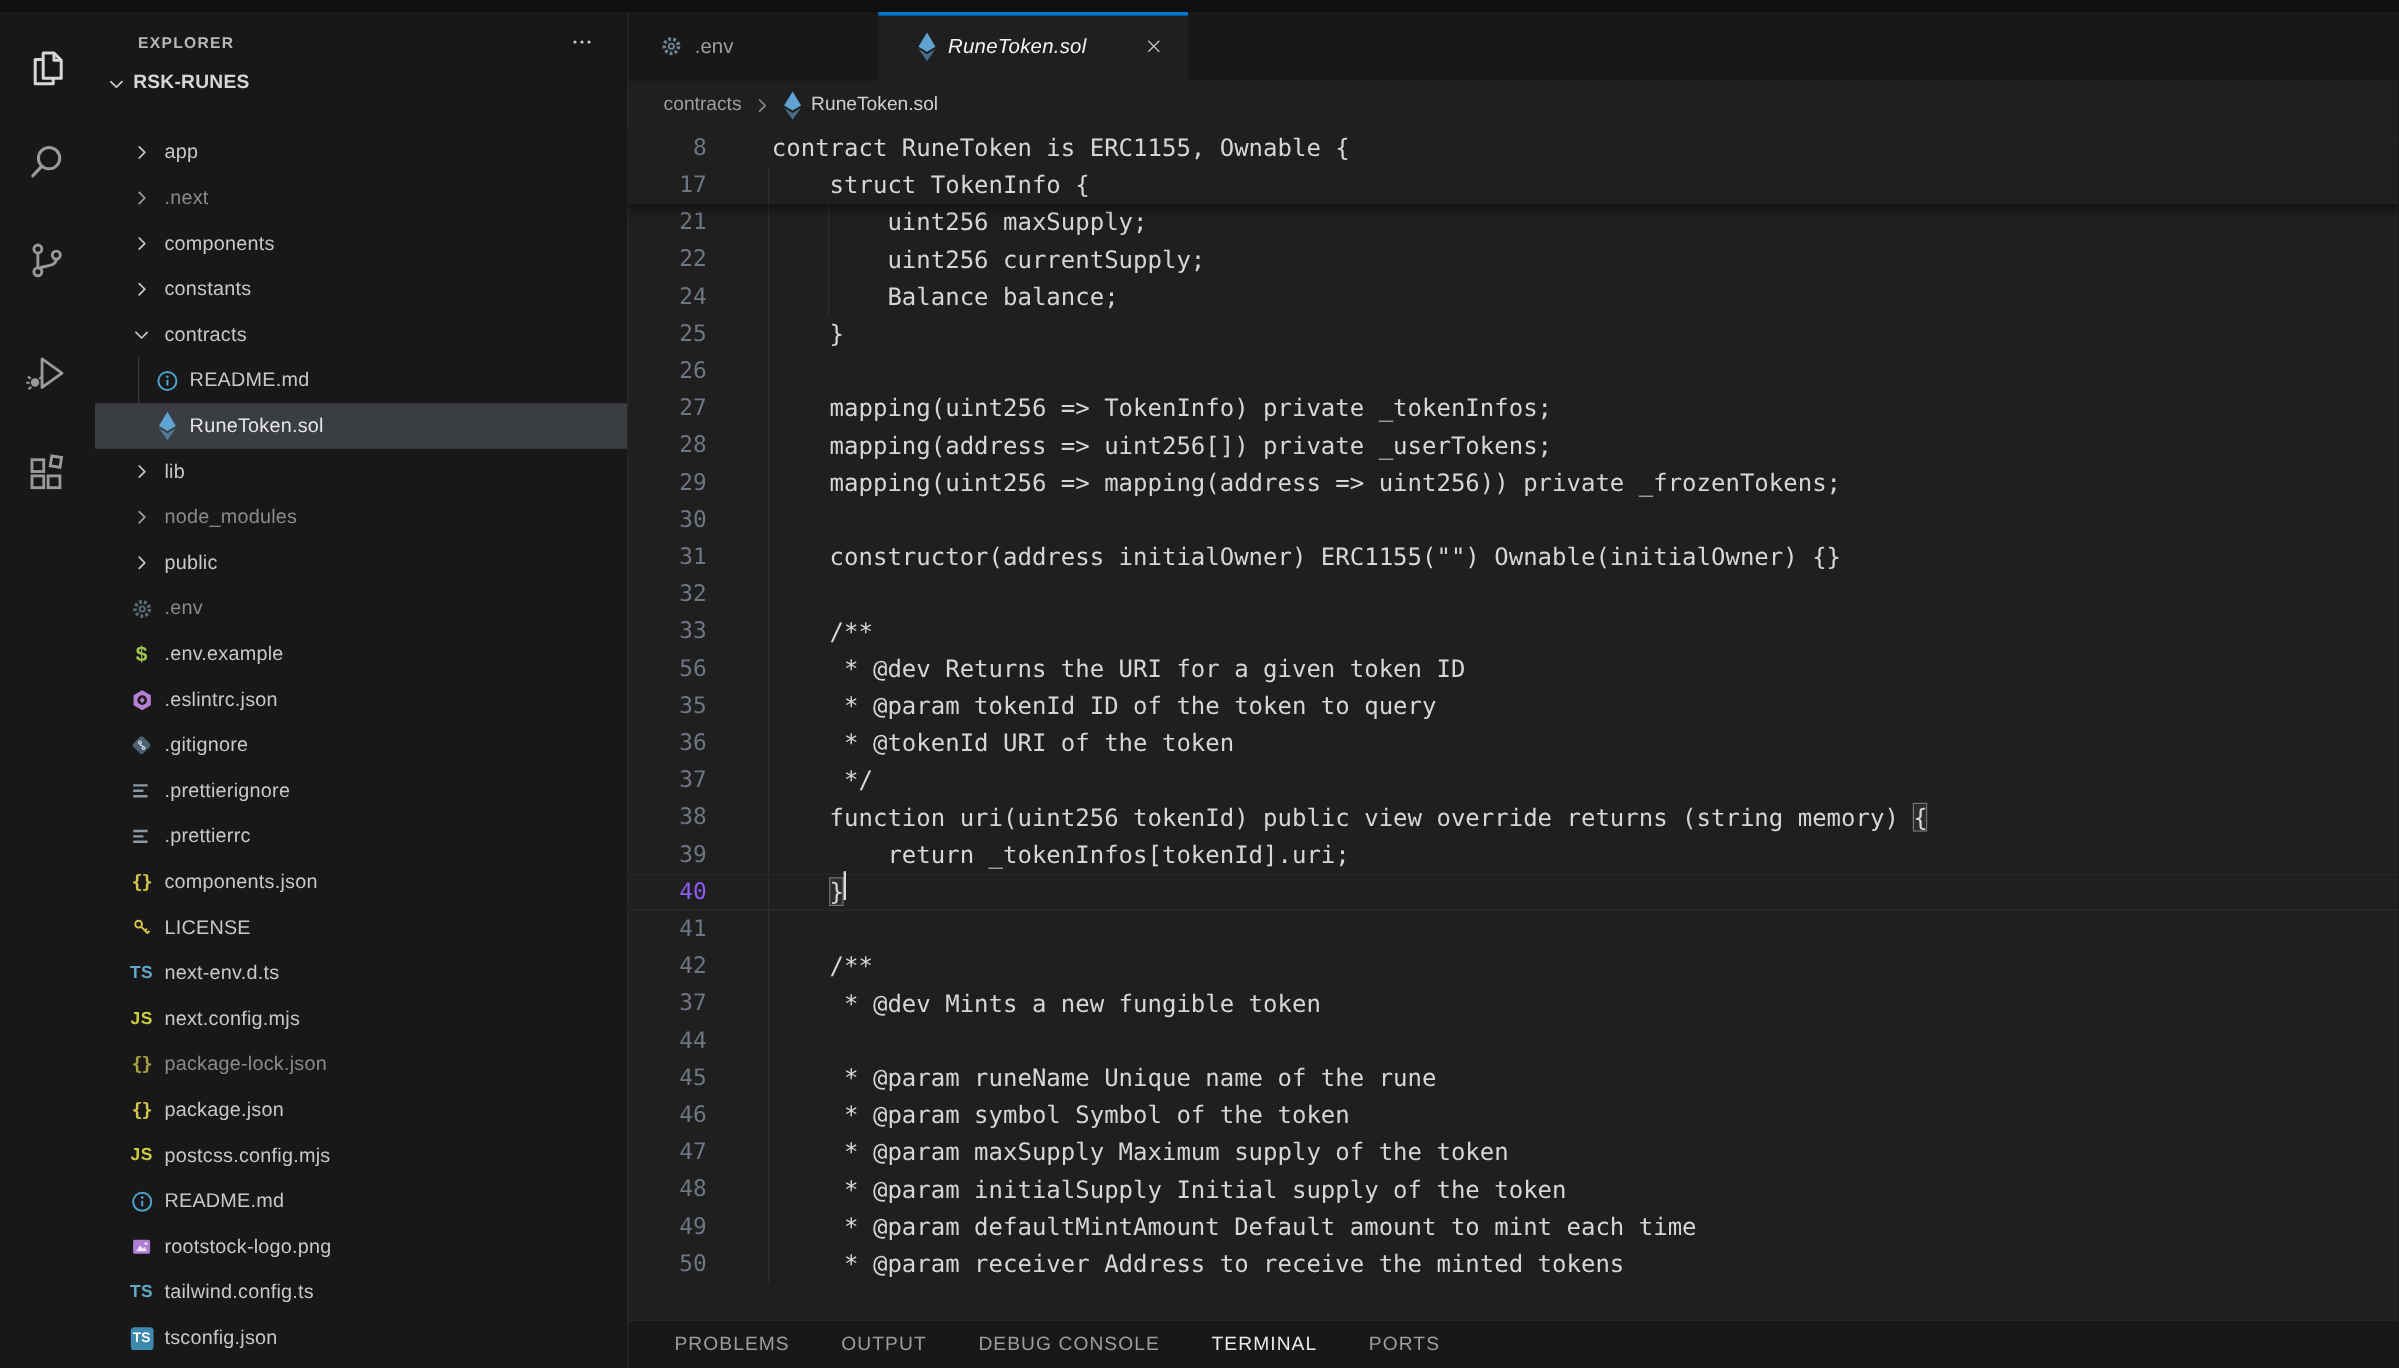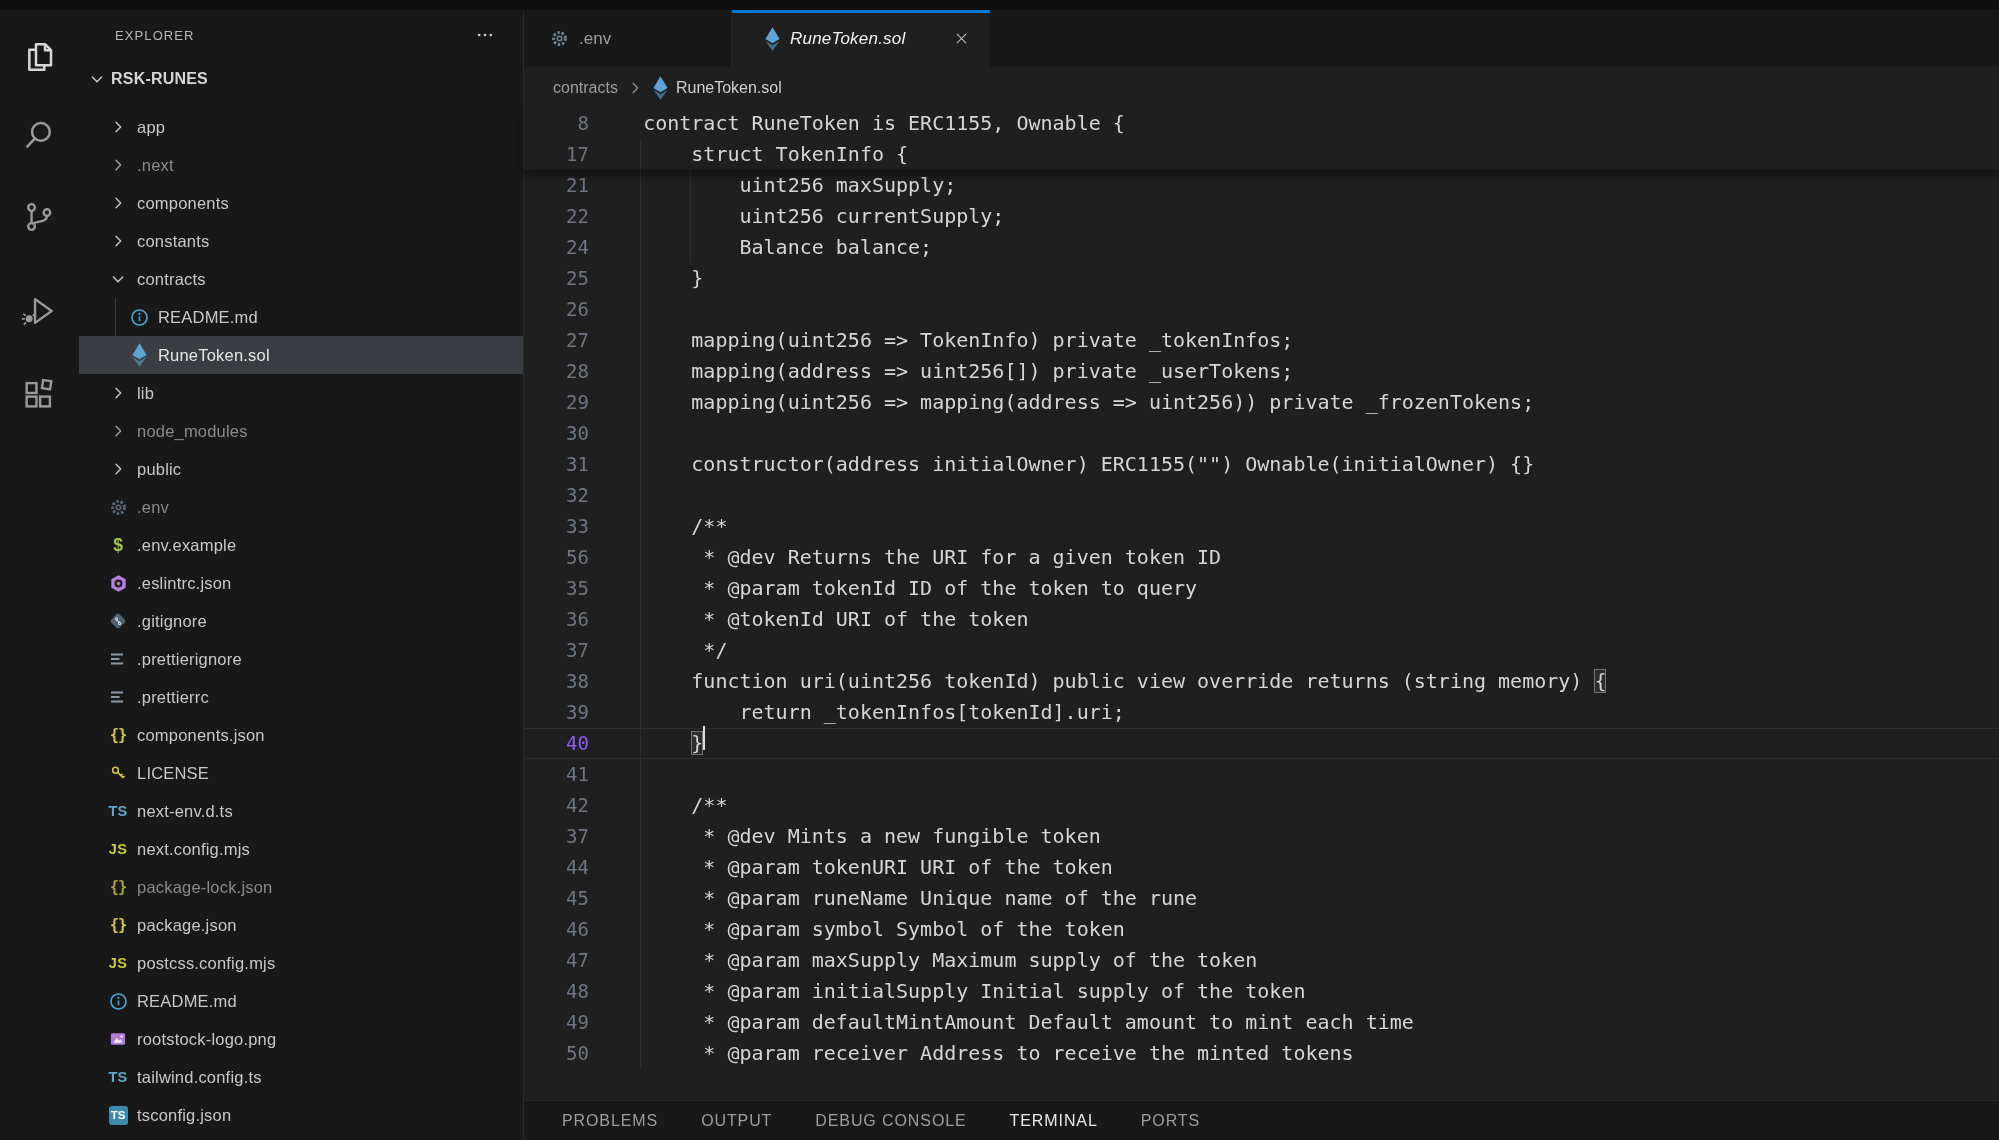--- a/index.html
+++ b/index.html
@@ -10,23 +10,23 @@
   
   #activitybar{position:absolute;left:0;top:10px;bottom:0;width:79px;background:#181818;
                border-right:1px solid #262626;}
   .ab-item{position:absolute;left:0;width:78px;height:48px;display:flex;align-items:center;
            justify-content:center;color:#9a9a9a;}
   .ab-item.active{color:#d7d7d7;}
 
   
   #sidebar{position:absolute;left:79px;top:10px;bottom:0;width:444px;background:#181818;overflow:hidden;}
   .sidebar-header{height:50px;display:flex;align-items:center;padding-left:36px;position:relative;}
-  .sidebar-title{font-size:13px;letter-spacing:1.1px;color:#b8b8b8;}
+  .sidebar-title{font-size:13px;letter-spacing:1.1px;color:#b8b8b8;font-weight:bold;}
   .sidebar-more{position:absolute;right:28px;top:15px;color:#cccccc;cursor:pointer;}
-  .project-row{height:37px;display:flex;align-items:center;padding-left:8px;}
+  .project-row{height:37px;display:flex;padding-left:8px;}
   .project-chevron{width:20px;height:20px;display:flex;align-items:center;justify-content:center;color:#cccccc;}
   .project-label{font-size:16px;font-weight:700;color:#d6d6d6;margin-left:4px;letter-spacing:.2px;}
   #tree{margin-top:11px;}
   .tree-row{position:relative;height:38px;display:flex;align-items:center;}
   .tree-row.lvl1{padding-left:27px;}
   .tree-row.lvl2{padding-left:48px;}
   .tree-row.selected{background:#3a3d41;}
   .icon-box{width:24px;height:24px;flex:none;display:flex;align-items:center;justify-content:center;color:#c8c8c8;}
   .row-label{font-size:16.5px;color:#c8c8c8;margin-left:7px;letter-spacing:.2px;white-space:nowrap;}
   .tree-row.dimmed .row-label{color:#8a8a8a;}
@@ -417,21 +417,21 @@
         <div class="code-line"><span class="guide l1"></span><span class="ln">56</span><span class="ct">         * @dev Returns the URI for a given token ID</span></div>
         <div class="code-line"><span class="guide l1"></span><span class="ln">35</span><span class="ct">         * @param tokenId ID of the token to query</span></div>
         <div class="code-line"><span class="guide l1"></span><span class="ln">36</span><span class="ct">         * @tokenId URI of the token</span></div>
         <div class="code-line"><span class="guide l1"></span><span class="ln">37</span><span class="ct">         */</span></div>
         <div class="code-line"><span class="guide l1"></span><span class="ln">38</span><span class="ct">        function uri(uint256 tokenId) public view override returns (string memory) <span class="bracket-box">{</span></span></div>
         <div class="code-line"><span class="guide l1"></span><span class="ln">39</span><span class="ct">            return _tokenInfos[tokenId].uri;</span></div>
         <div class="code-line line-active"><span class="guide l1"></span><span class="ln current">40</span><span class="ct">        <span class="bracket-box">}</span></span><span class="cursor"></span></div>
         <div class="code-line"><span class="guide l1"></span><span class="ln">41</span><span class="ct"></span></div>
         <div class="code-line"><span class="guide l1"></span><span class="ln">42</span><span class="ct">        /**</span></div>
         <div class="code-line"><span class="guide l1"></span><span class="ln">37</span><span class="ct">         * @dev Mints a new fungible token</span></div>
-        <div class="code-line"><span class="guide l1"></span><span class="ln">44</span><span class="ct">         * @param tokenURI URI of the token</span></div>
+        <div class="code-line"><span class="guide l1"></span><span class="ln">44</span></div>
         <div class="code-line"><span class="guide l1"></span><span class="ln">45</span><span class="ct">         * @param runeName Unique name of the rune</span></div>
         <div class="code-line"><span class="guide l1"></span><span class="ln">46</span><span class="ct">         * @param symbol Symbol of the token</span></div>
         <div class="code-line"><span class="guide l1"></span><span class="ln">47</span><span class="ct">         * @param maxSupply Maximum supply of the token</span></div>
         <div class="code-line"><span class="guide l1"></span><span class="ln">48</span><span class="ct">         * @param initialSupply Initial supply of the token</span></div>
         <div class="code-line"><span class="guide l1"></span><span class="ln">49</span><span class="ct">         * @param defaultMintAmount Default amount to mint each time</span></div>
         <div class="code-line"><span class="guide l1"></span><span class="ln">50</span><span class="ct">         * @param receiver Address to receive the minted tokens</span></div>
       </div>
 
     <div class="panel" id="panel">
         <span class="ptab">PROBLEMS</span>

